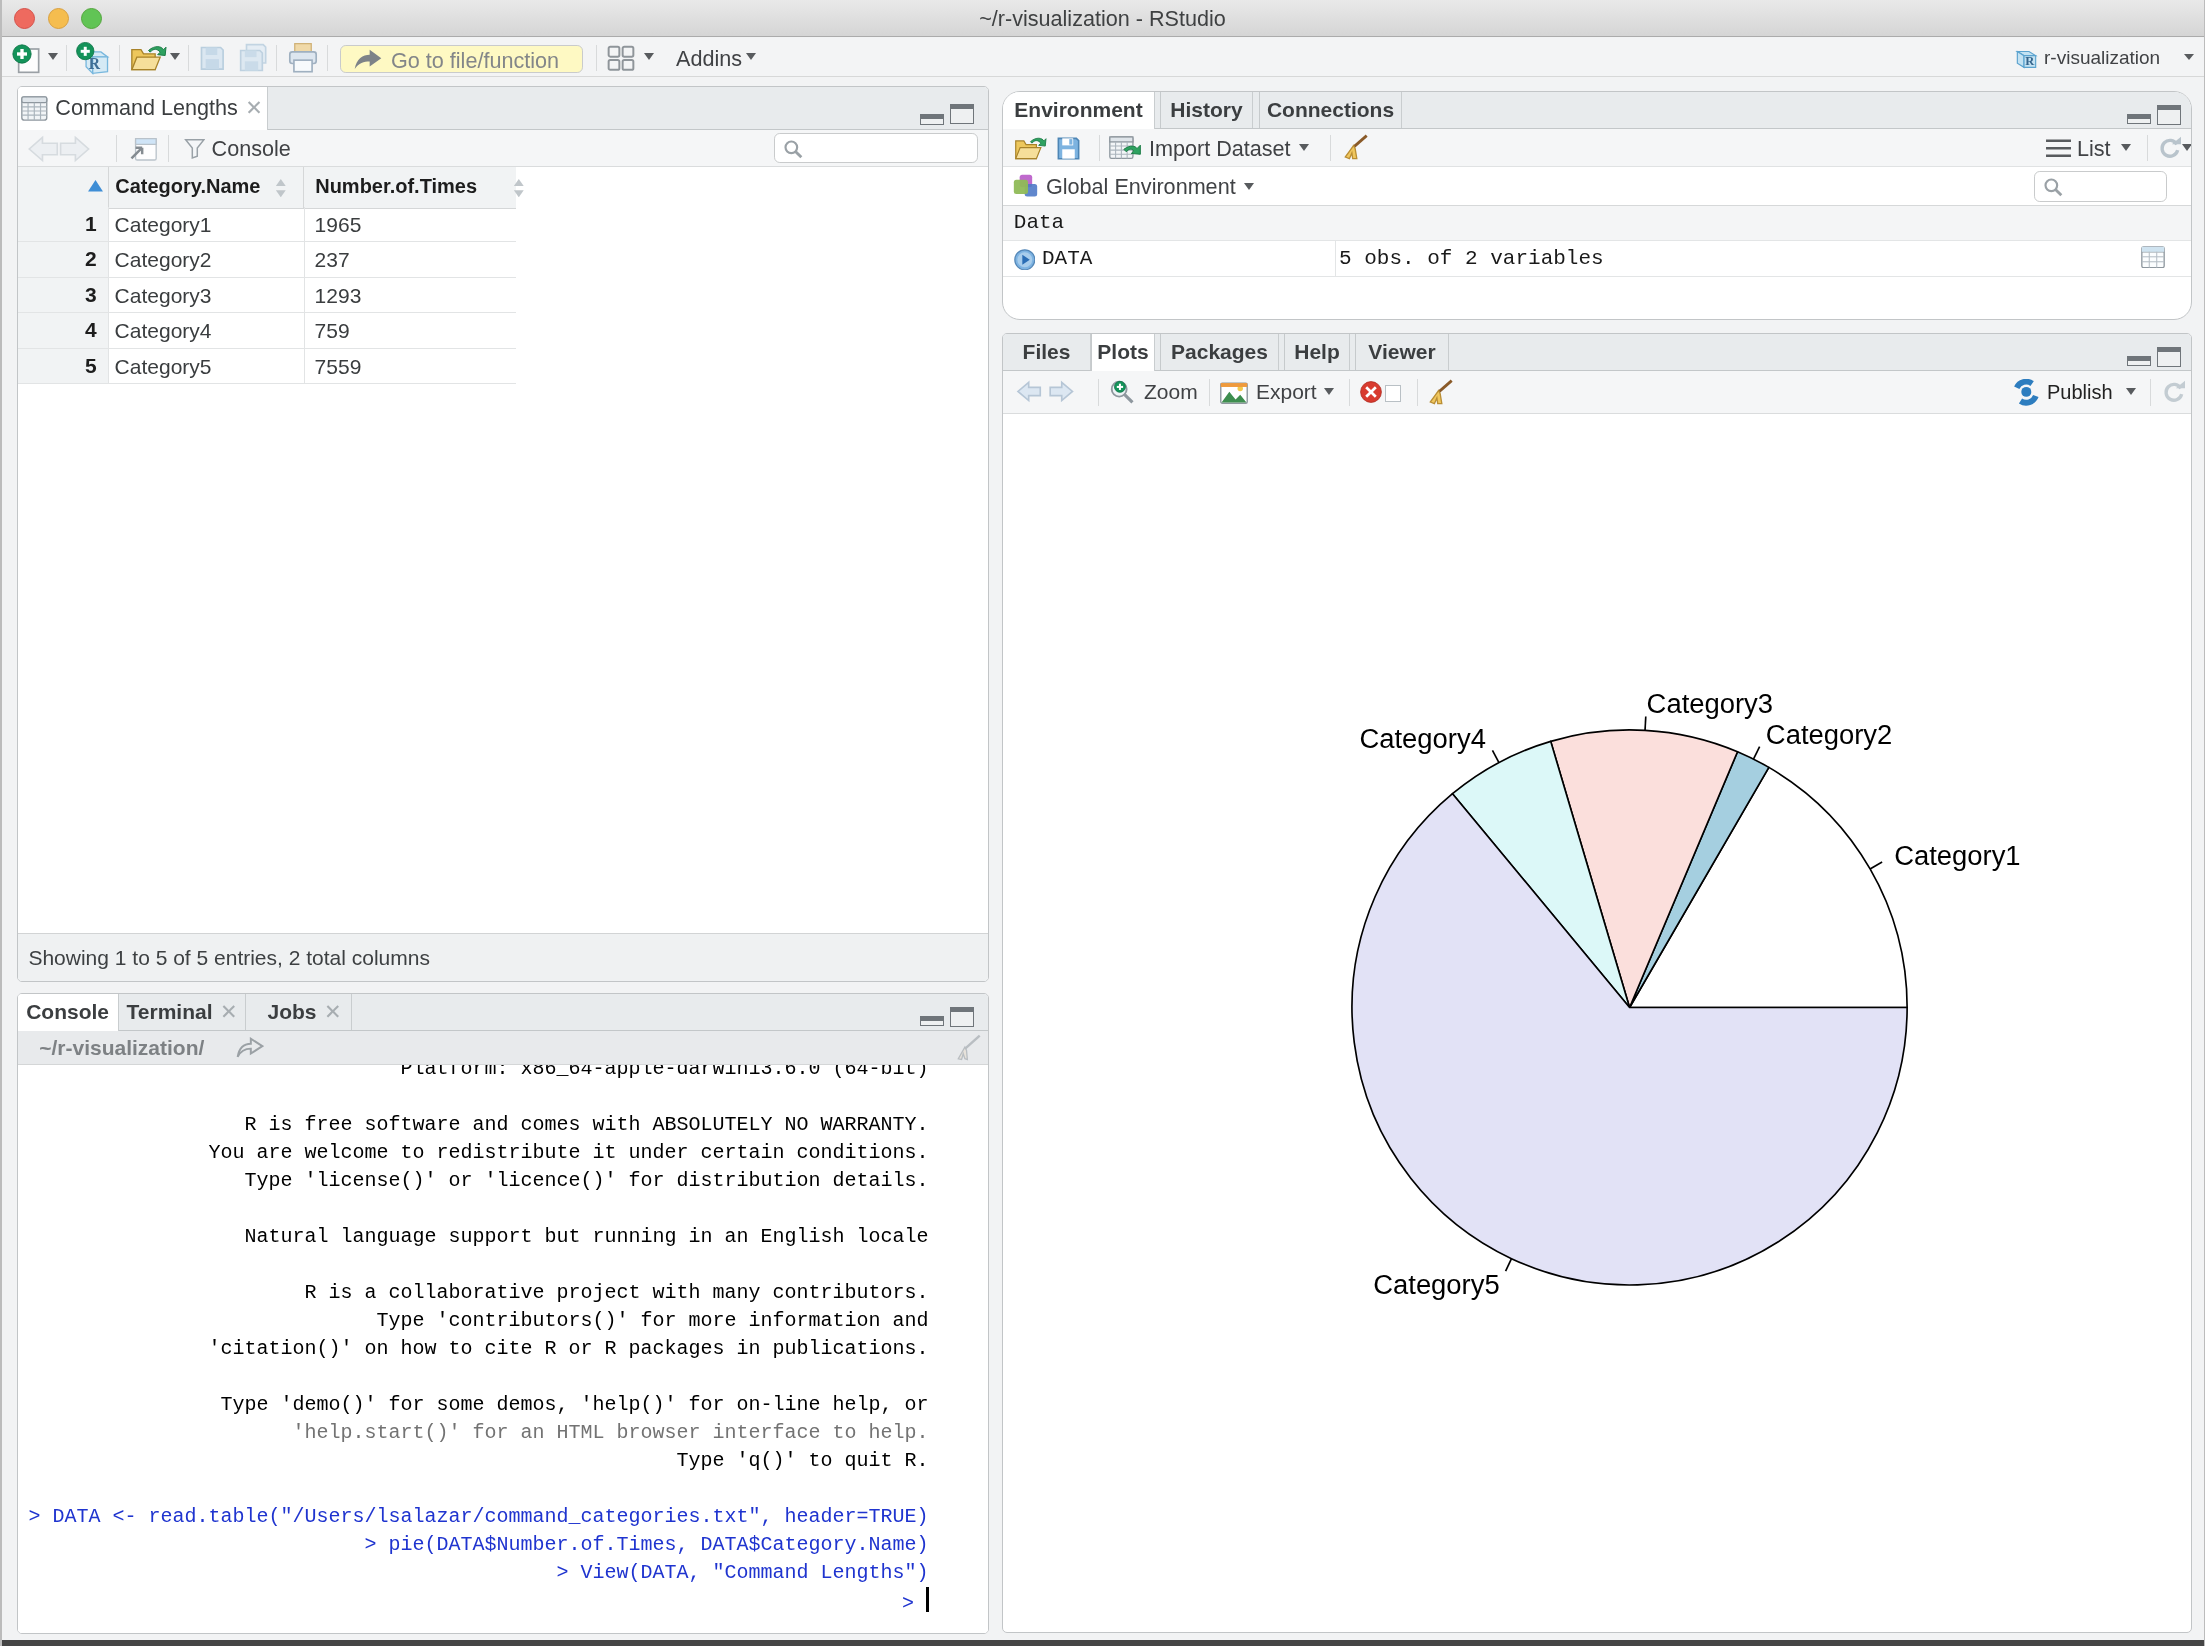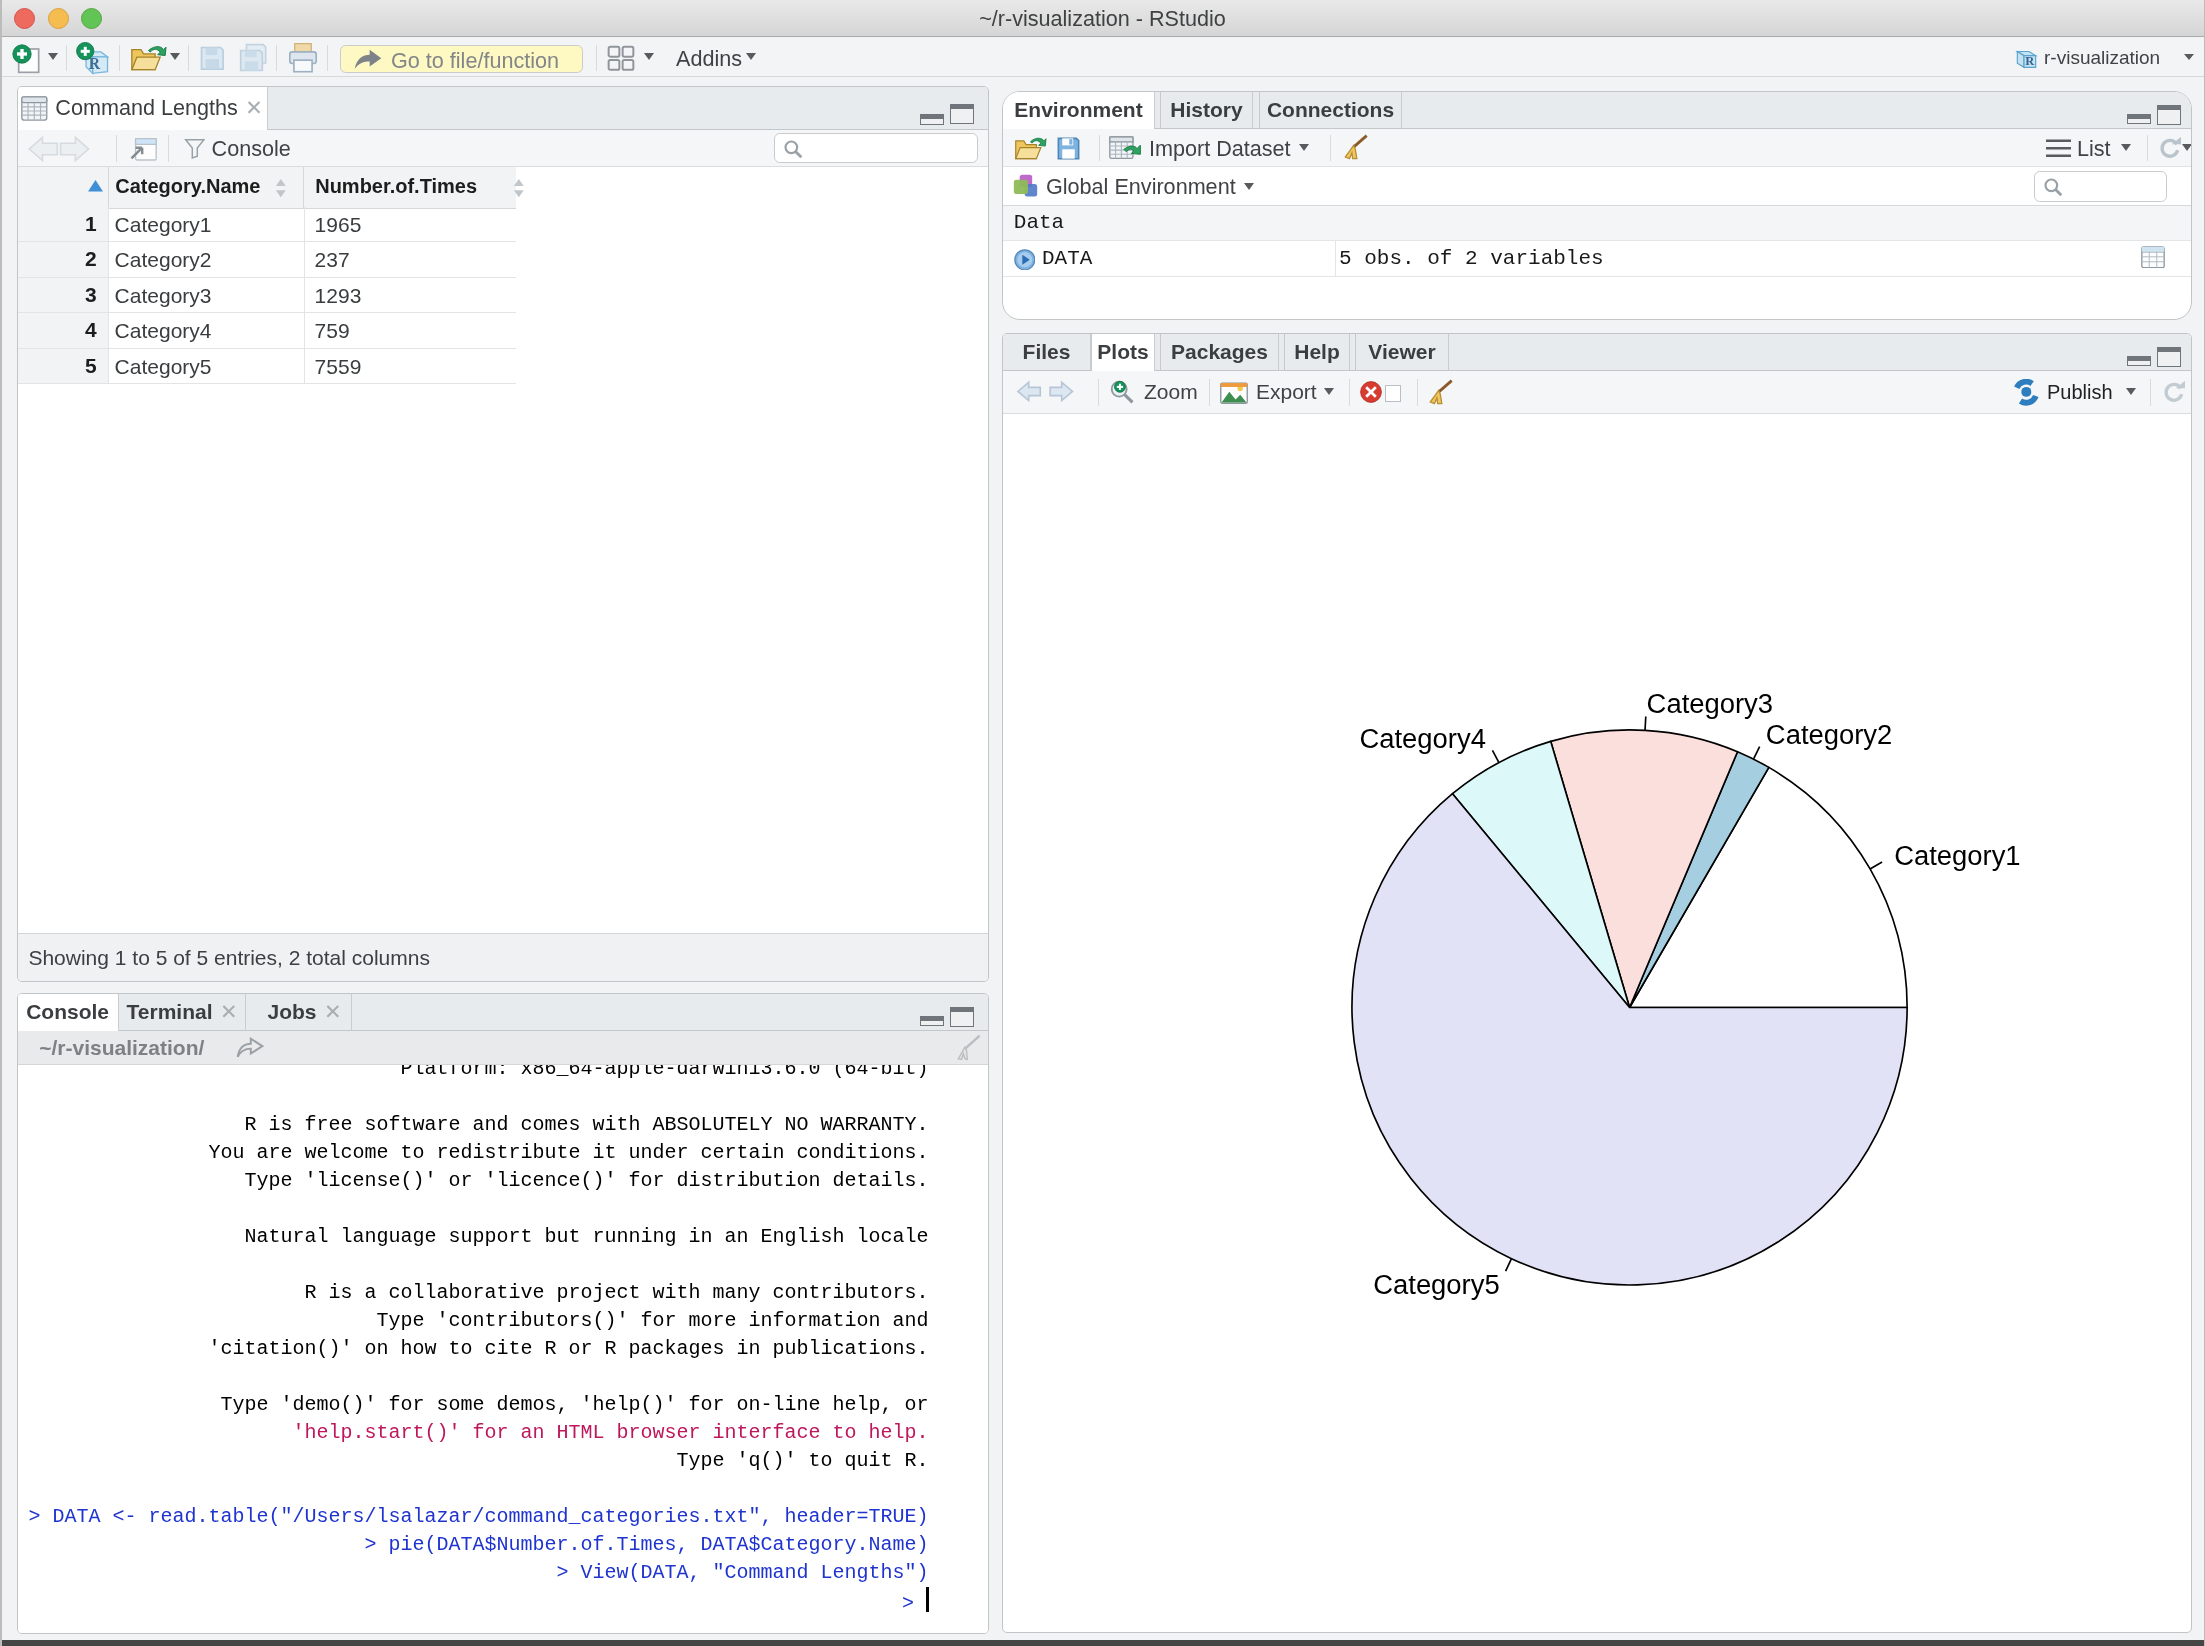--- a/index.html
+++ b/index.html
@@ -300,21 +300,21 @@
         <div style="height:28px;color:#000;white-space:pre;">You are welcome to redistribute it under certain conditions.</div>
         <div style="height:28px;color:#000;white-space:pre;">Type 'license()' or 'licence()' for distribution details.</div>
         <div style="height:28px;"></div>
         <div style="height:28px;color:#000;white-space:pre;">  Natural language support but running in an English locale</div>
         <div style="height:28px;"></div>
         <div style="height:28px;color:#000;white-space:pre;">R is a collaborative project with many contributors.</div>
         <div style="height:28px;color:#000;white-space:pre;">Type 'contributors()' for more information and</div>
         <div style="height:28px;color:#000;white-space:pre;">'citation()' on how to cite R or R packages in publications.</div>
         <div style="height:28px;"></div>
         <div style="height:28px;color:#000;white-space:pre;">Type 'demo()' for some demos, 'help()' for on-line help, or</div>
-        <div style="height:28px;color:#be185d;white-space:pre;">'help.start()' for an HTML browser interface to help.</div>
+        <div style="height:28px;color:#737373;white-space:pre;">'help.start()' for an HTML browser interface to help.</div>
         <div style="height:28px;color:#000;white-space:pre;">Type 'q()' to quit R.</div>
         <div style="height:28px;"></div>
         <div style="height:28px;color:#1f34cf;white-space:pre;">&gt; DATA &lt;- read.table("/Users/lsalazar/command_categories.txt", header=TRUE)</div>
         <div style="height:28px;color:#1f34cf;white-space:pre;">&gt; pie(DATA$Number.of.Times, DATA$Category.Name)</div>
         <div style="height:28px;color:#1f34cf;white-space:pre;">&gt; View(DATA, "Command Lengths")</div>
         <div style="height:28px;color:#1f34cf;white-space:pre;">&gt; <span style="display:inline-block;width:2.5px;height:25px;background:#000;vertical-align:-3.3px;"></span></div>
       </div>
   </div>
 </div>
 

